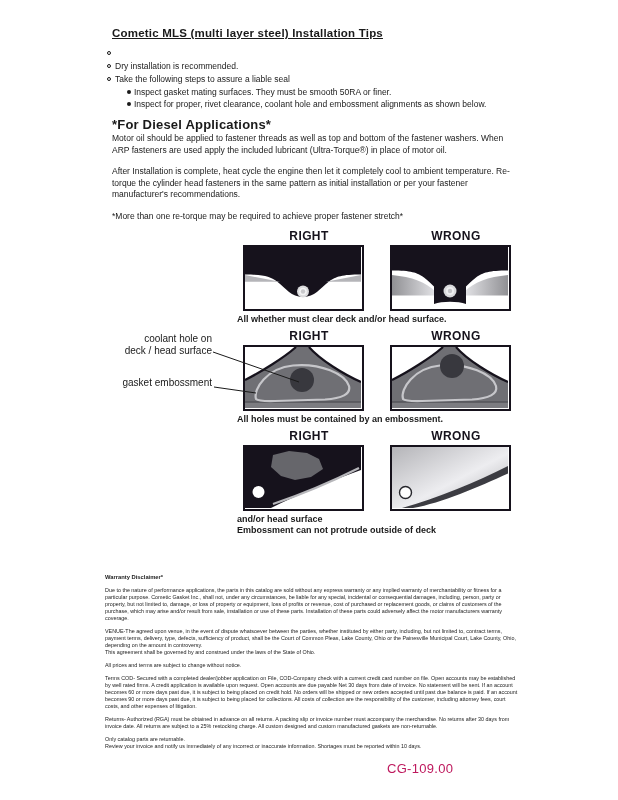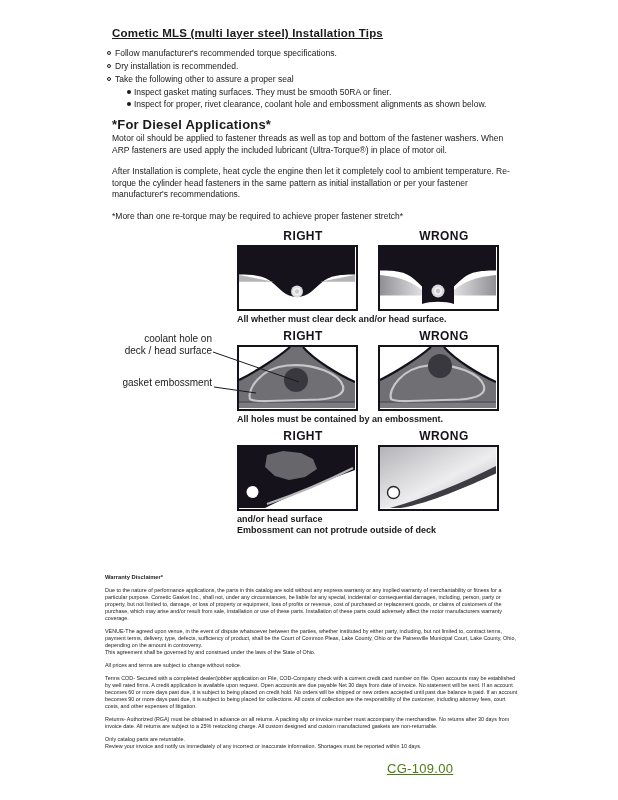--- a/index.html
+++ b/index.html
@@ -22,57 +22,56 @@
 
   .h-diesel { position:absolute; left:112px; top:117px; font-size:13px; font-weight:bold; letter-spacing:0.2px; }
   .para { position:absolute; left:112px; width:406px; font-size:8.5px; line-height:11.5px; }
   #p1 { top:133px; }
   #p2 { top:166px; }
   .note { position:absolute; left:112px; top:211px; font-size:8.5px; }
 
   .diagram { position:absolute; left:237px; }
   #d1 { top:229px; } #d2 { top:329px; } #d3 { top:429px; }
   .panels { display:flex; gap:9px; }
-  .pwrap { width:132px; }
+  .pwrap { width:132px;margin-left:6px; }
   .plabel { text-align:center; font-size:12px; font-weight:bold; letter-spacing:0.4px; height:16px; line-height:14px; color:#16121c; }
   .panel { width:121px; height:66px; border:2.5px solid #16121c; background:#fff; }
   .panel svg { display:block; }
   .caption { font-size:9px; font-weight:bold; margin-top:3px; line-height:10.5px; white-space:nowrap; }
 
   .d2label { position:absolute; left:105px; width:107px; text-align:right; font-size:10px; line-height:11.5px; }
   #lbl-coolant { top:333px; }
   #lbl-emboss  { top:377px; }
   .leader-svg { position:absolute; left:105px; top:329px; pointer-events:none; z-index:5; }
 
   .disclaimer { position:absolute; left:105px; top:574px; width:413px; font-size:5.4px; line-height:7px; color:#232323; }
   .disc-h { font-weight:bold; font-size:5.8px; margin-bottom:6px; }
   .disc-p { margin-bottom:6px; }
   .disc-p.tight { margin-bottom:0; }
 
-  .pagenum { position:absolute; left:387px; top:761px; font-size:13px; color:#4d7c0f; letter-spacing:0.3px;text-decoration:underline; }
+  .pagenum { position:absolute; left:387px; top:761px; font-size:13px; color:#be185d; letter-spacing:0.3px; }
 </style>
 </head>
 <body>
 
 <div class="page">
 
   <div class="title">Cometic MLS (multi layer steel) Installation Tips</div>
 
   <div class="bullets">
     <div class="b-row">
       <span class="b-marker"></span>
-      <span>Follow manufacturer's recommended torque specifications.</span>
     </div>
     <div class="b-row">
       <span class="b-marker"></span>
       <span>Dry installation is recommended.</span>
     </div>
     <div class="b-row">
       <span class="b-marker"></span>
-      <span>Take the following other to assure a proper seal</span>
+      <span>Take the following steps to assure a liable seal</span>
     </div>
     <div class="sb-row">
       <span class="sb-marker"></span>
       <span>Inspect gasket mating surfaces.  They must be smooth 50RA or finer.</span>
     </div>
     <div class="sb-row">
       <span class="sb-marker"></span>
       <span>Inspect for proper, rivet clearance, coolant hole and embossment alignments as shown below.</span>
     </div>
   </div>

